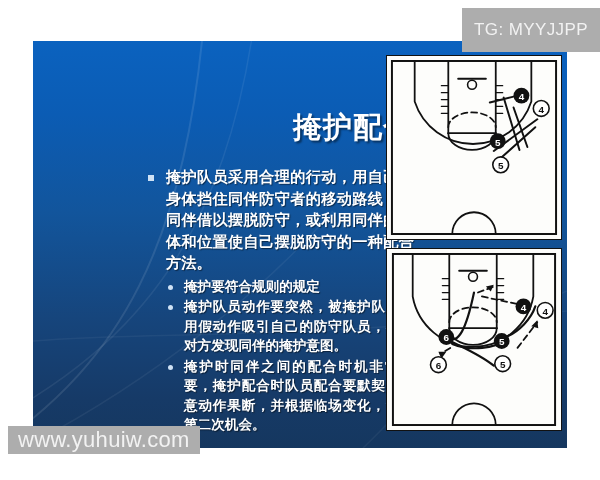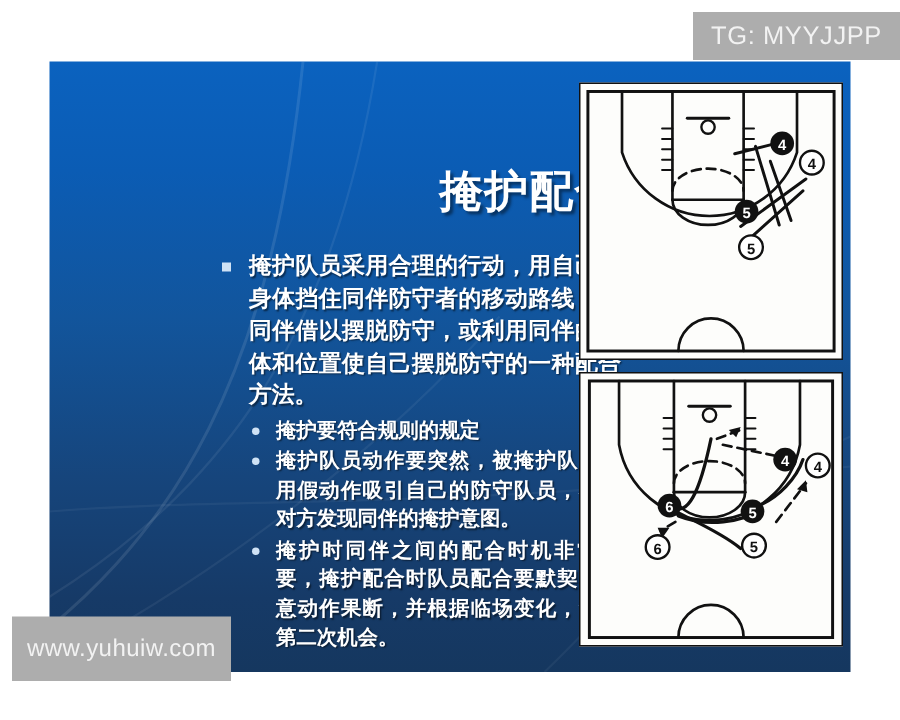--- a/index.html
+++ b/index.html
@@ -58,22 +58,22 @@
   #diagram-1{left:386px;top:55px;width:176px;height:185px;}
   #diagram-2{left:386px;top:248px;width:176px;height:183px;}
   .diagram svg{display:block;width:100%;height:100%;}
 
   
   .wm{
     position:absolute;background:#adadad;color:#f2f2f2;
     font-family:"Liberation Sans","DejaVu Sans",sans-serif;
     display:flex;align-items:center;
   }
-  #wm-top{right:0;top:8px;height:32px;padding:0 12px;font-size:17px;letter-spacing:.4px;}
-  #wm-bottom{left:8px;bottom:26px;height:43px;padding:0 10px;font-size:16px;letter-spacing:.3px;}
+  #wm-top{right:0;top:8px;height:44px;padding:0 12px;font-size:17px;letter-spacing:.4px;}
+  #wm-bottom{left:8px;bottom:26px;height:28px;padding:0 10px;font-size:22px;letter-spacing:.3px;}
 </style>
 </head>
 <body>
 
 <div id="stage">
 
   <div class="slide">
 
     <svg class="swoosh" viewBox="0 0 534 407" preserveAspectRatio="none">
       <path d="M -40 407 C 90 320 150 200 170 -10" stroke="rgba(255,255,255,.10)" stroke-width="2" fill="none"></path>

